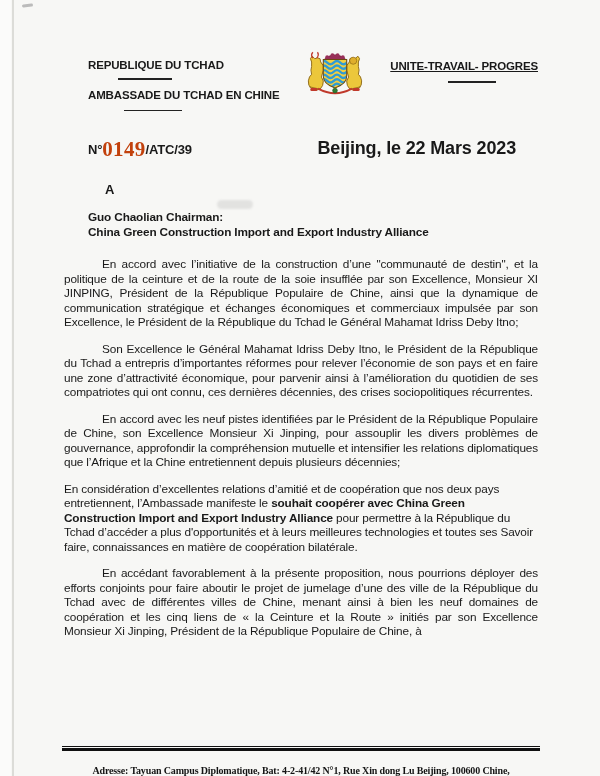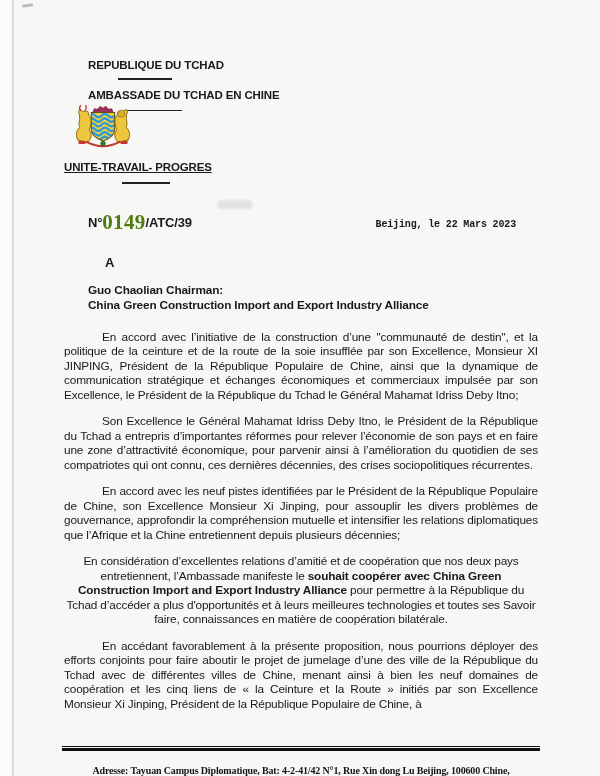--- a/index.html
+++ b/index.html
@@ -16,47 +16,47 @@
   }
   
   .scan-strip { position: absolute; left: 0; top: 0; bottom: 0; width: 11px; background: #fbfbfa; }
   .scan-edge { position: absolute; left: 12px; top: 0; bottom: 0; width: 2px; background: #dcdcd8; }
   .smudge-top { position: absolute; left: 22px; top: 4px; width: 11px; height: 3px; background: #8a8a8a; opacity: .55; transform: rotate(-6deg); border-radius: 2px; }
   .stamp-smudge { position: absolute; left: 217px; top: 200px; width: 36px; height: 9px; background: #9a9a9a; opacity: .22; border-radius: 5px; filter: blur(1px); }
 
   .content { position: absolute; left: 64px; right: 62px; top: 0; }
 
   
-  .header-row { display: flex; justify-content: space-between; align-items: flex-start; padding-top: 58px; flex-direction: column; }
+  .header-row { display: flex; justify-content: space-between; align-items: flex-start; padding-top: 58px; }
   .header-left { margin-left: 24px; font-weight: bold; font-size: 11.5px; line-height: 14px; white-space: nowrap; }
   .hr-line { height: 1.6px; background: #222; }
   .rule1 { width: 54px; margin: 6px 0 8px 30px; }
   .rule2 { width: 58px; margin: 8px 0 0 36px; }
   .emblem-wrap { margin-top: -10px; flex: 0 0 auto; }
   .header-right { font-weight: bold; font-size: 11.5px; white-space: nowrap; margin-top: 2px; text-decoration: underline; }
   .rule3 { width: 48px; margin: 9px 0 0 58px; }
 
   
   .ref-row { display: flex; justify-content: space-between; align-items: baseline; margin: 26px 0 0 24px; }
   .ref { font-weight: bold; font-size: 13px; }
-  .ref-number { font-family: "Liberation Serif", serif; color: #4d7c0f; font-size: 21px; font-weight: bold; letter-spacing: .3px; vertical-align: -2px; }
-  .dateline { font-weight: bold; font-size: 10px; padding-right: 22px; font-family: Liberation Mono, monospace; }
+  .ref-number { font-family: "Liberation Serif", serif; color: #c2410c; font-size: 21px; font-weight: bold; letter-spacing: .3px; vertical-align: -2px; }
+  .dateline { font-weight: bold; font-size: 18px; padding-right: 22px; }
 
   .salutation { font-weight: bold; font-size: 13px; margin: 20px 0 0 41px; }
 
   .recipient { margin: 13px 0 0 24px; font-weight: bold; font-size: 11.8px; line-height: 15px; }
 
   .subject { margin: 14px 0 0 24px; font-size: 12.5px; font-weight: bold; line-height: 16.5px; max-width: 405px; }
   .subject-label { font-weight: normal; text-decoration: underline; }
   .subject-sep { font-weight: bold; }
 
   
   .body-text { margin-top: 17px; font-size: 11.8px; line-height: 14.5px; text-align: justify; }
   .body-text p { margin: 9px 0 12px 0; text-indent: 38px; }
-  .body-text p.no-indent { text-indent: 0; text-align: center; margin-bottom: 12px; }
+  .body-text p.no-indent { text-indent: 0; text-align: left; margin-bottom: 12px; }
   .body-text p:last-child { margin-bottom: 0; }
 
   
   .footer { position: absolute; left: 62px; right: 60px; bottom: 0; }
   .footer-rule-thin { height: 1.3px; background: #101010; }
   .footer-rule-thick { height: 2.8px; background: #101010; margin-top: 1.4px; }
   .footer-text {
     font-family: "Liberation Serif", serif;
     font-weight: bold;
     font-size: 10px;

